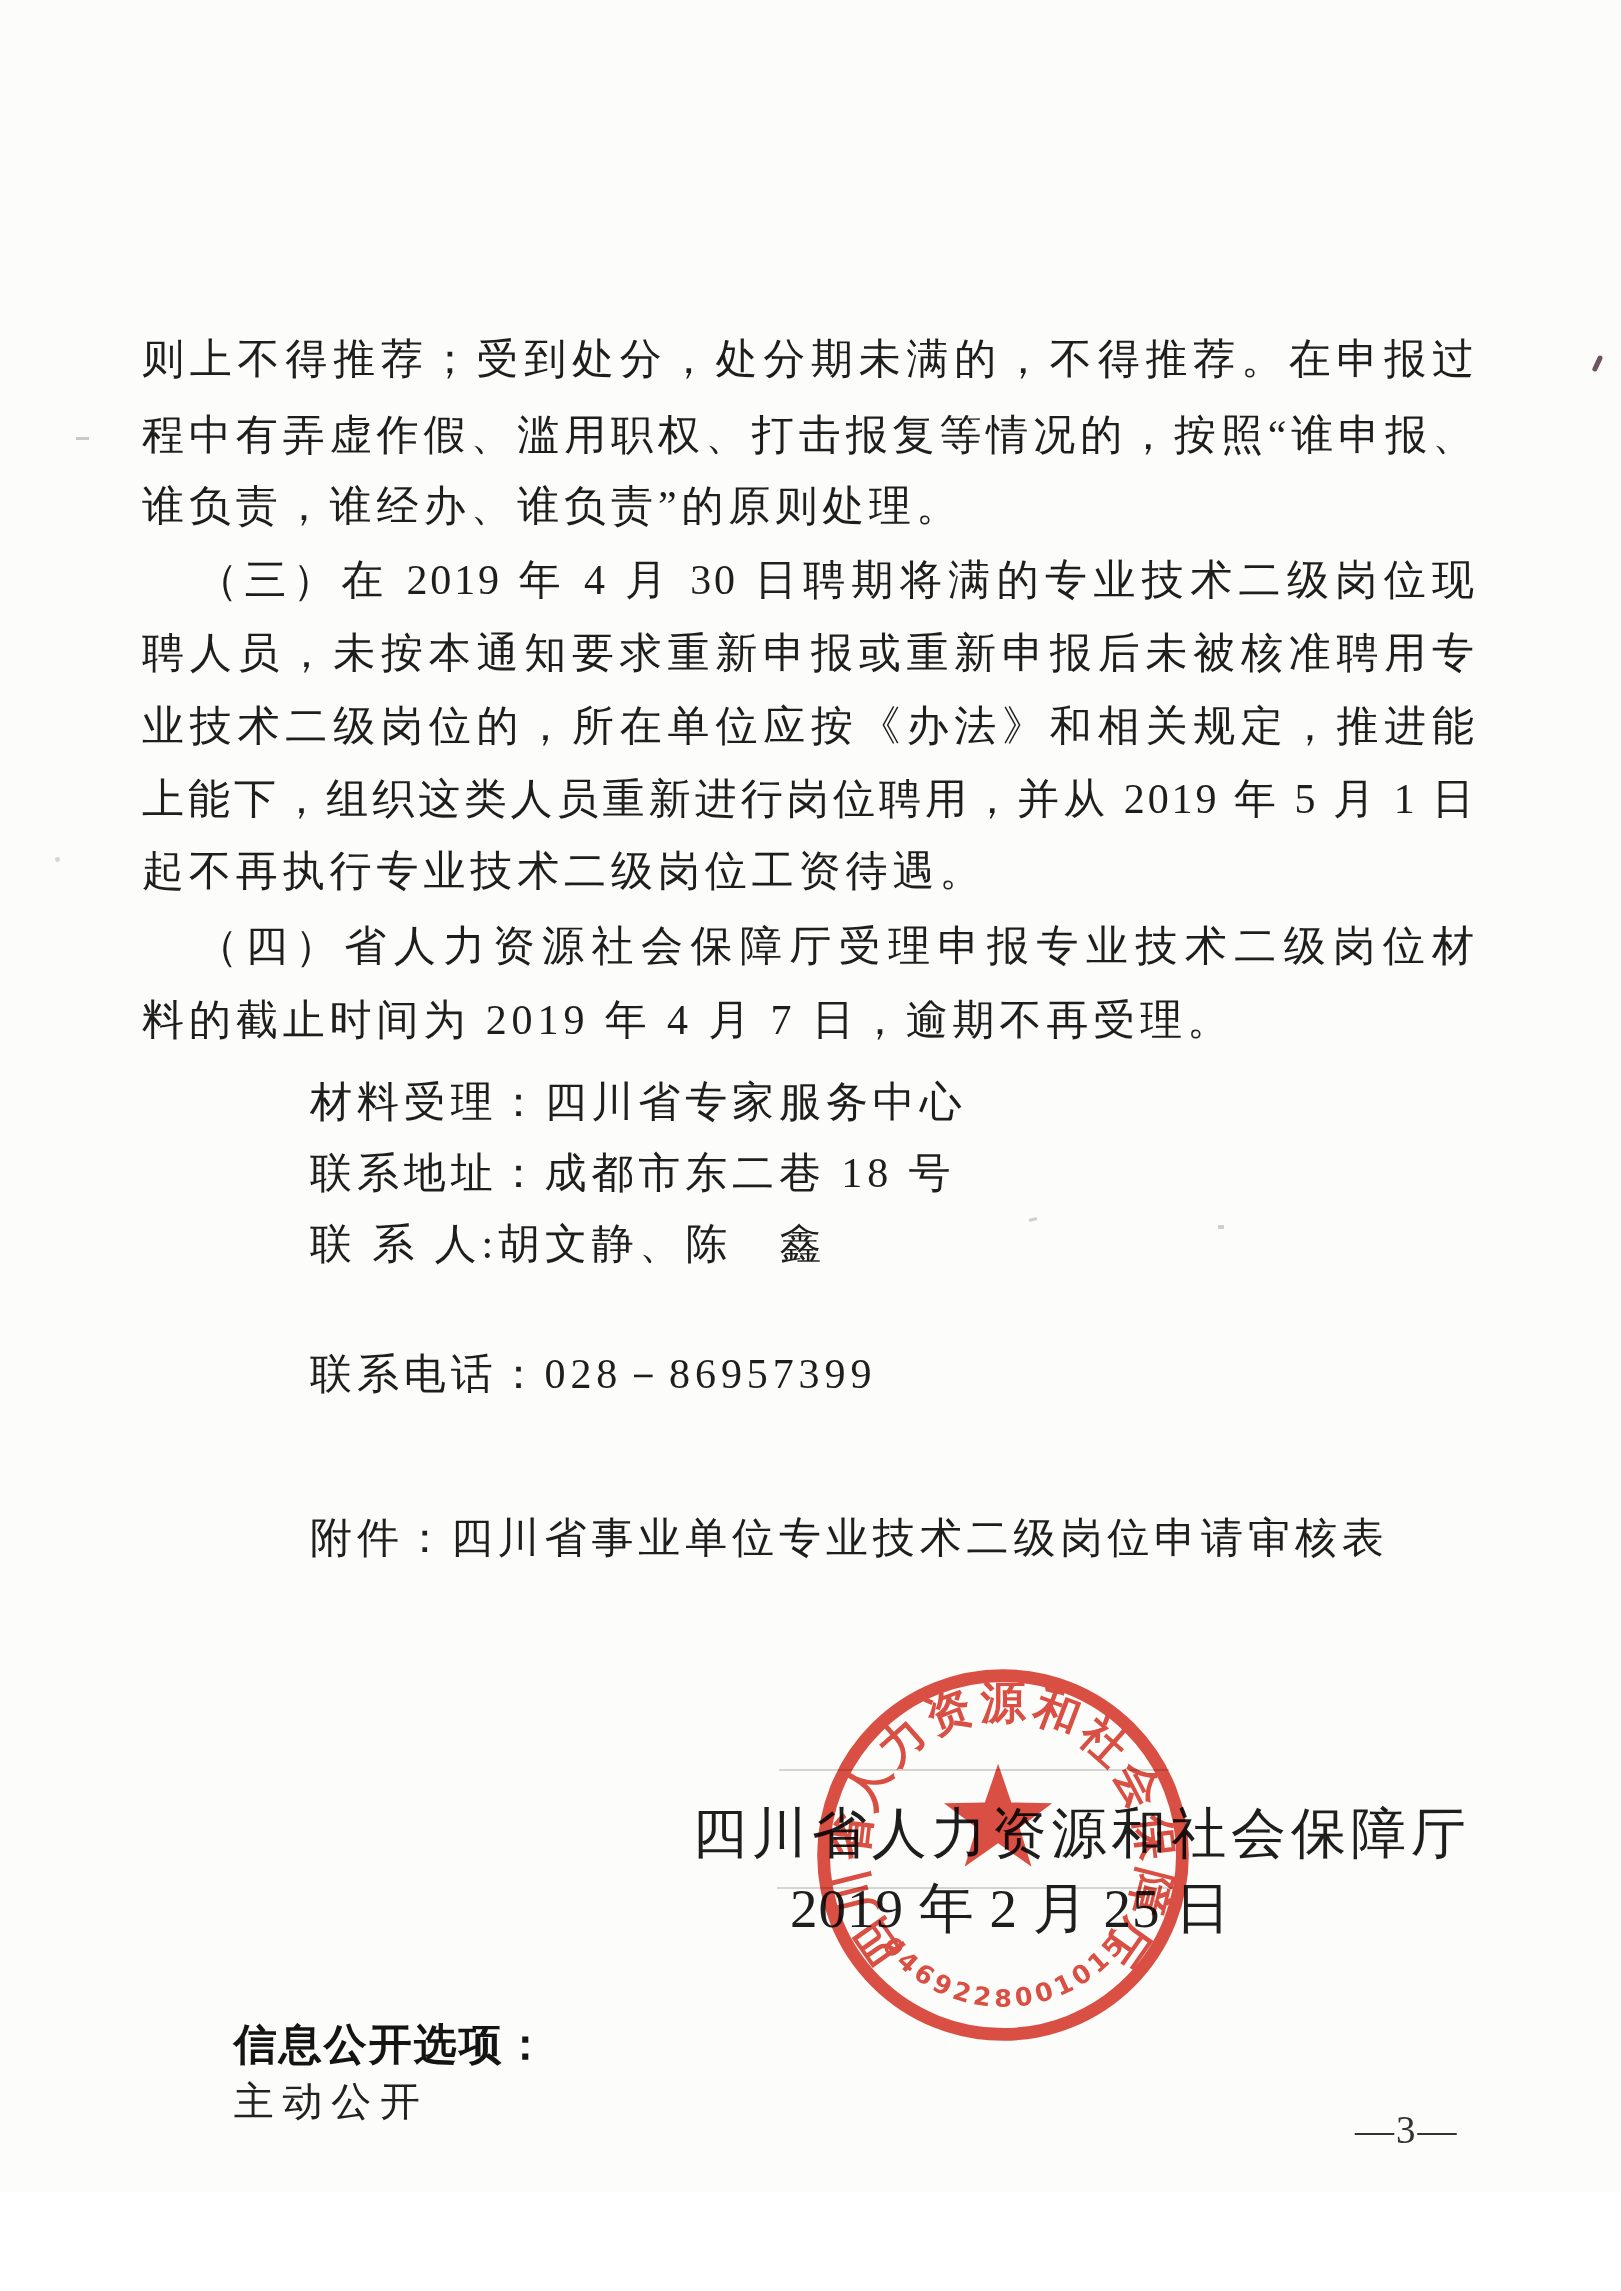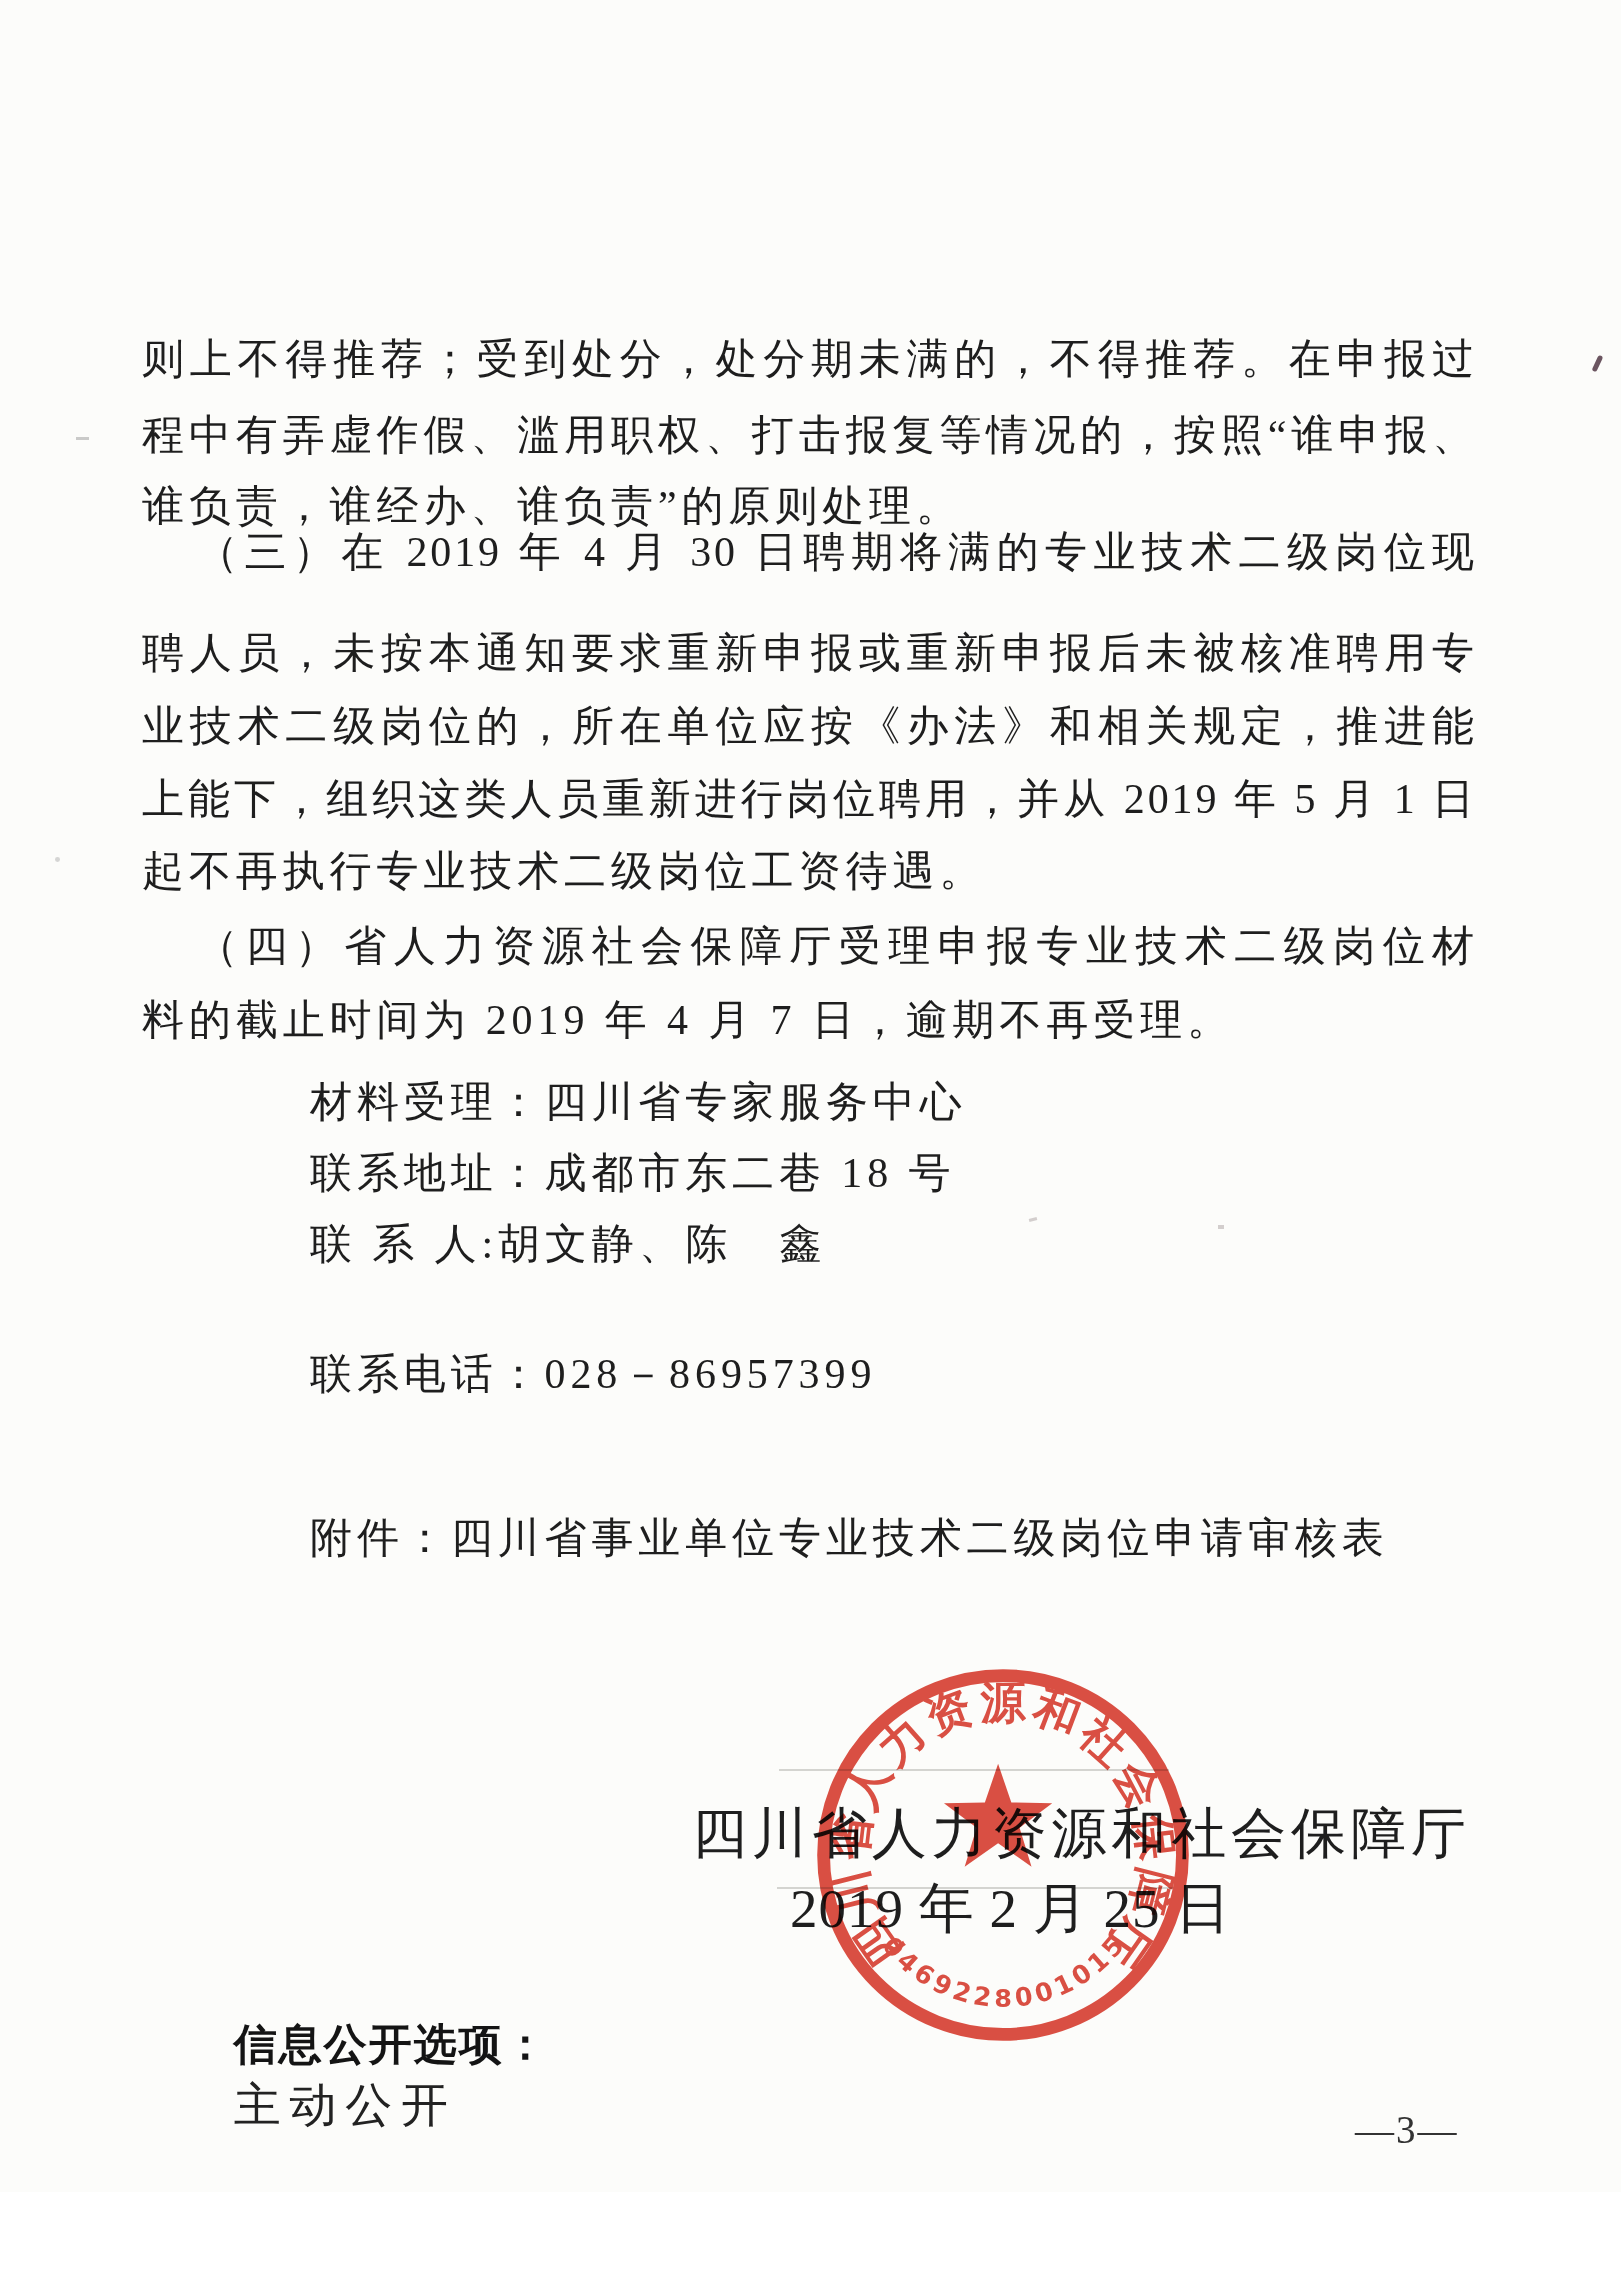--- a/index.html
+++ b/index.html
@@ -41,21 +41,21 @@
   .sig-date{ left:790px; top:1879px; letter-spacing:1px;text-align:right; }
   .footer-publicity{
     position:absolute; left:218px; top:2016px;
     display:flex; align-items:baseline;flex-direction:column;
   }
   .footer-publicity .label{
     font-family:"Liberation Sans","DejaVu Sans",sans-serif;
     font-weight:700; font-size:43px; letter-spacing:2px; color:#141414;
   }
   .footer-publicity .value{
-    font-size:47px; letter-spacing:8.8px; margin-left:15.7px; color:#222;
+    font-size:40px; letter-spacing:8.8px; margin-left:15.7px; color:#222;
   }
   .page-number{
     position:absolute; left:1355px; top:2107px;
     font-size:39px; letter-spacing:2px; color:#333;
   }
   
   .seal{
     position:absolute; left:802px; top:1654px;
     width:402px; height:402px;
     mix-blend-mode:multiply;
@@ -68,21 +68,21 @@
   .artifact{ position:absolute; }
 </style>
 </head>
 <body>
 
 <div class="page">
 
   <div class="line just" style="top:329px">则上不得推荐；受到处分，处分期未满的，不得推荐。在申报过</div>
   <div class="line just" style="top:405px">程中有弄虚作假、滥用职权、打击报复等情况的，按照“谁申报、</div>
   <div class="line" style="top:476px">谁负责，谁经办、谁负责”的原则处理。</div>
-  <div class="line just indent" style="top:522px">（三）在 2019 年 4 月 30 日聘期将满的专业技术二级岗位现</div>
+  <div class="line just indent" style="top:550px">（三）在 2019 年 4 月 30 日聘期将满的专业技术二级岗位现</div>
   <div class="line just" style="top:623px">聘人员，未按本通知要求重新申报或重新申报后未被核准聘用专</div>
   <div class="line just" style="top:696px">业技术二级岗位的，所在单位应按《办法》和相关规定，推进能</div>
   <div class="line just" style="top:769px">上能下，组织这类人员重新进行岗位聘用，并从 2019 年 5 月 1 日</div>
   <div class="line just indent" style="top:916px">（四）省人力资源社会保障厅受理申报专业技术二级岗位材</div>
   <div class="line" style="top:841px">起不再执行专业技术二级岗位工资待遇。</div>
   <div class="line" style="top:990px">料的截止时间为 2019 年 4 月 7 日，逾期不再受理。</div>
   <div class="line contact" style="top:1072px">材料受理：四川省专家服务中心</div>
   <div class="line contact" style="top:1143px">联系地址：成都市东二巷 18 号</div>
   <div class="line contact" style="top:1214px">联 系 人:胡文静、陈　鑫</div>
   <div class="line contact" style="top:1344px">联系电话：028－86957399</div>

